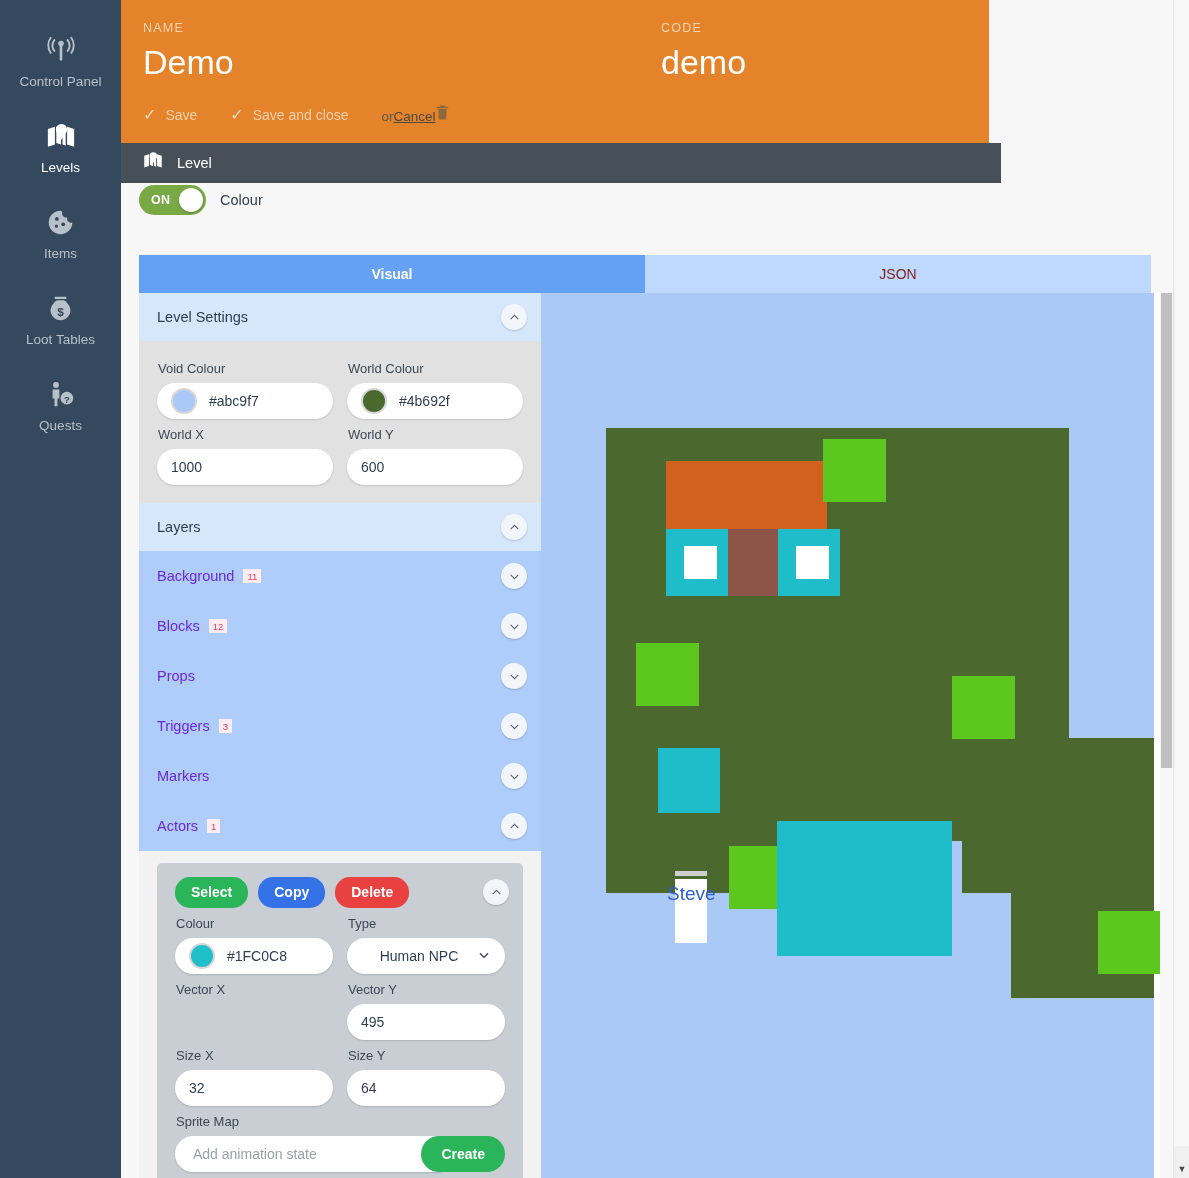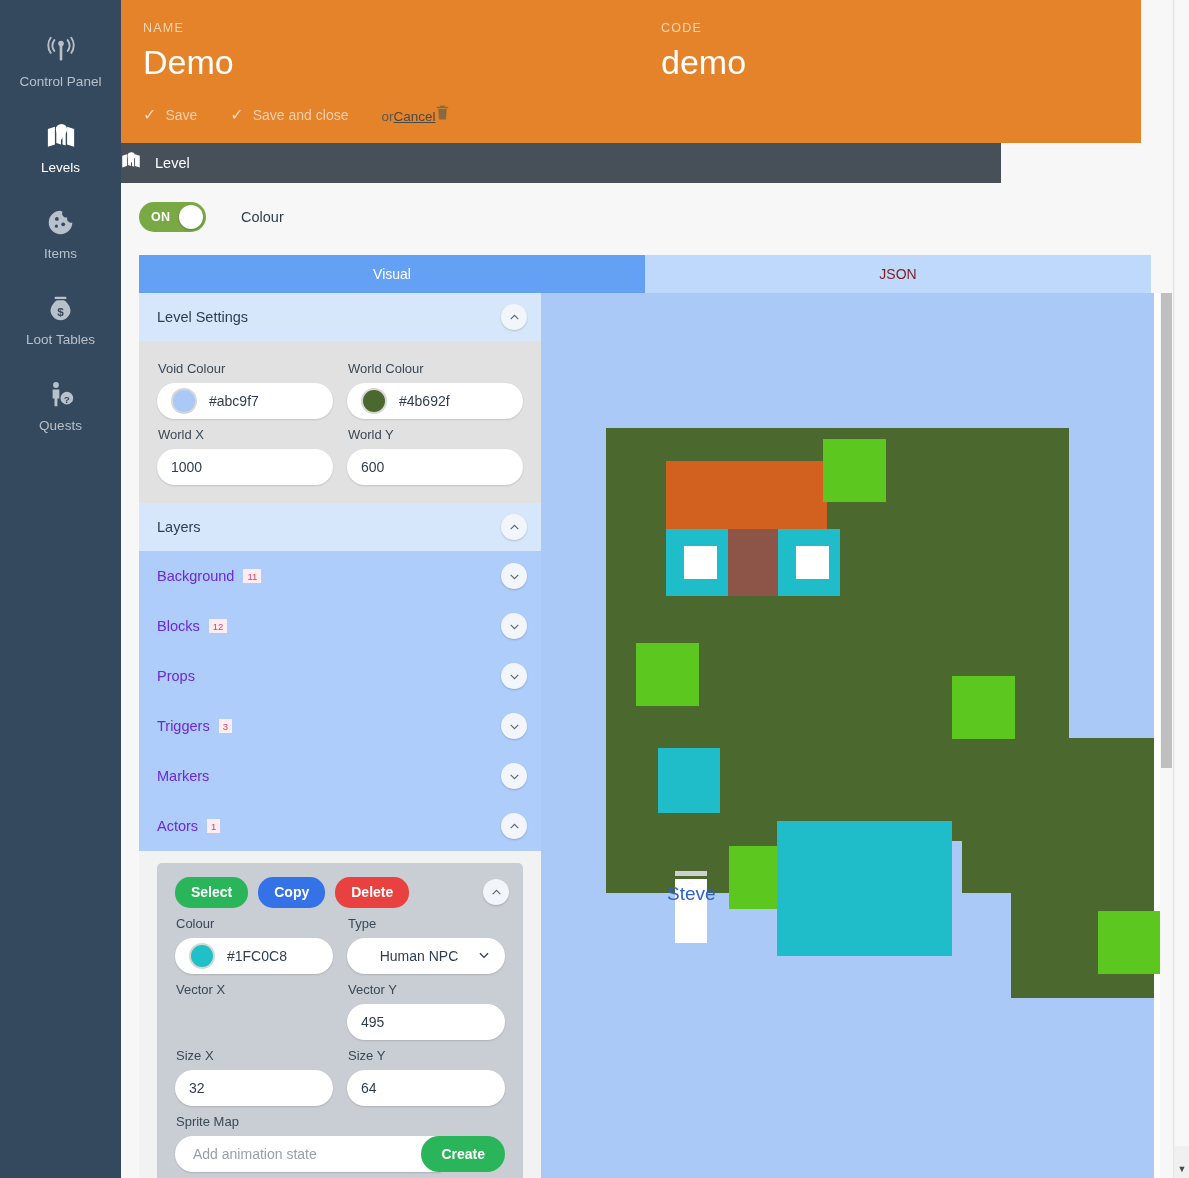--- a/index.html
+++ b/index.html
@@ -24,21 +24,21 @@
     gap:7px; cursor:pointer;
   }
   .nav-item .ico { width:34px; height:34px; display:flex; align-items:center; justify-content:center; }
   .nav-item .ico svg { fill:#b8c0c9; }
   .nav-item .lbl { font-size:13.5px; color:#b8c0c9; line-height:1; }
   .nav-item.active .ico svg { fill:#ffffff; }
   .nav-item.active .lbl { color:#ffffff; }
 
   
   #header {
-    position:absolute; left:121px; top:0; width:1020px; height:143px;
+    position:absolute; left:121px; top:0; width:868px; height:143px;
     background:#e4832a;
   }
   .hdr-col { position:absolute; top:21px; }
   .hdr-label { font-size:12.5px; letter-spacing:1.2px; color:#f6d3b1; }
   .hdr-value { font-size:34px; color:#ffffff; margin-top:9px; font-weight:400; line-height:1.1; }
   #hdr-name { left:22px; }
   #hdr-code { left:540px; }
 
   #hdr-actions {
     position:absolute; left:22px; top:105px;
@@ -47,48 +47,48 @@
   .hdr-act { display:flex; align-items:center; gap:9px; margin-right:33px; cursor:pointer; }
   .chk { font-size:16px; line-height:1; color:#f6dcc0; }
   #cancel-wrap { display:flex; align-items:center; color:#5c5a4e; font-size:13.5px; margin-top:4px; }
   #cancel-link { text-decoration:underline; cursor:pointer; color:#4a4a45; }
   #trash-icon { margin-left:-2px; margin-top:-6px; }
   #trash-icon svg { fill:#8a6a3c; }
 
   
   #subheader {
     position:absolute; left:121px; top:143px; width:880px; height:40px;
-    background:#475059; display:flex; align-items:center; gap:14px;
+    background:#475059; display:flex; align-items:center; padding-left:22px; gap:14px;
   }
   #subheader .ico svg { fill:#ffffff; }
   #subheader .txt { color:#ffffff; font-size:14.5px; }
 
   
   #content {
     position:absolute; left:121px; top:183px; width:1052px; height:995px;
     background:#f7f7f7;
   }
   #active-row {
-    position:absolute; left:18px; top:19px; display:flex; align-items:center; gap:35px;
+    position:absolute; left:18px; top:2px; display:flex; align-items:center; gap:14px;
   }
   #toggle {
     width:67px; height:30px; border-radius:15px; background:#78a944;
     display:flex; align-items:center; position:relative; cursor:pointer;
   }
   #toggle .t-txt { color:#fff; font-size:12.5px; font-weight:bold; margin-left:12px; letter-spacing:.4px;}
   #toggle .knob {
     position:absolute; right:3px; width:24px; height:24px; border-radius:50%;
     background:#fff; box-shadow:0 1px 2px rgba(0,0,0,.25);
   }
   #active-label { font-size:14.5px; color:#2f3e4e; }
 
   
   #tabs { position:absolute; left:18px; top:72px; width:1012px; height:38px; display:flex; }
   .tab { flex:1; display:flex; align-items:center; justify-content:center; font-size:14px; cursor:pointer; }
-  .tab.sel { background:#64a0f4; color:#ffffff; }
+  .tab.sel { background:#64a0f4; color:#ffffff;font-weight:bold; }
   .tab.unsel { background:#bfd9fd; color:#7f1d1d; }
 
   
   #left-panel { position:absolute; left:18px; top:110px; width:402px; bottom:0; overflow:hidden; }
 
   .acc-head {
     height:48px; background:#d6e6fb; display:flex; align-items:center;
     padding:0 14px 0 18px; justify-content:space-between; cursor:pointer;
   }
   .acc-head .ttl { font-size:14.5px; color:#2f3e4e; }

